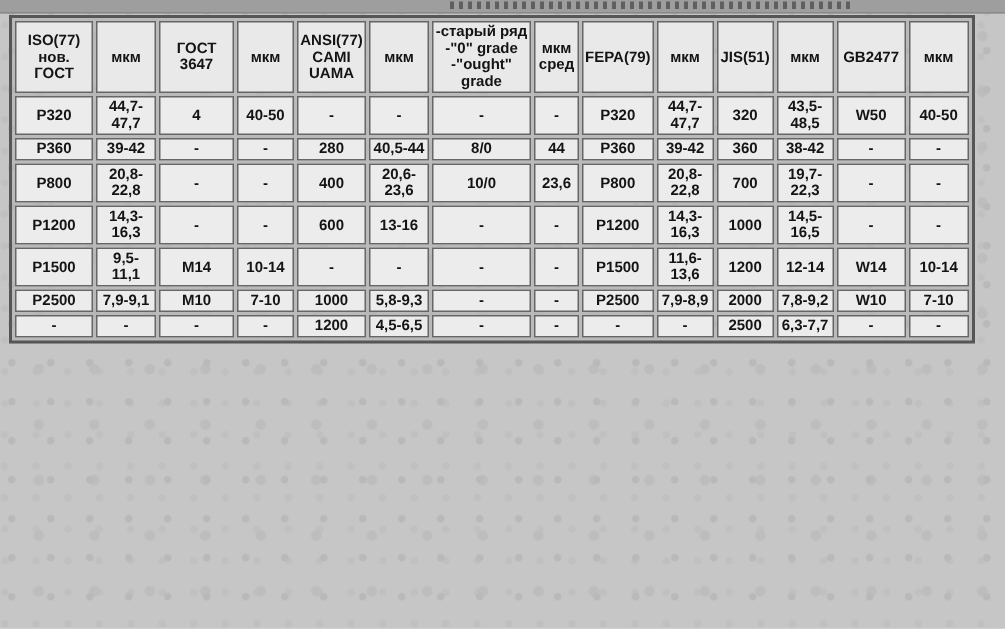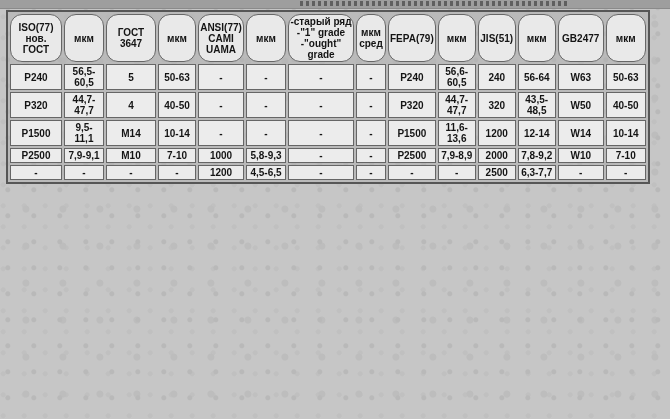--- a/index.html
+++ b/index.html
@@ -34,21 +34,21 @@
   table.grid th, table.grid td{
     background:#ececec;
     border:1px solid #666;
     font:bold 10px/11px "Liberation Sans", sans-serif;
     color:#141414;
     text-align:center;vertical-align:middle;
     padding:1px 1px;
     white-space:pre-line;
     overflow:hidden;
   }
-  table.grid th{background:#e9e9e9;border-radius:12px;}
+  table.grid th{background:#e9e9e9;}
 </style>
 </head>
 <body>
 
 <div class="screen">
   <div class="top-strip">
     <div class="cut-text"></div>
   </div>
 
   <table class="grid">
@@ -75,72 +75,109 @@
 ГОСТ</th>
           <th>мкм</th>
           <th>ГОСТ
 3647</th>
           <th>мкм</th>
           <th>ANSI(77)
 CAMI
 UAMA</th>
           <th>мкм</th>
           <th>-старый ряд
--"1" grade
+-"0" grade
 -"ought"
 grade</th>
           <th>мкм
 сред</th>
           <th>FEPA(79)</th>
           <th>мкм</th>
           <th>JIS(51)</th>
           <th>мкм</th>
           <th>GB2477</th>
           <th>мкм</th>
         </tr>
       </thead>
     <tbody>
-        <tr>
-          <td>P240</td>
-          <td>56,5-
-60,5</td>
-          <td>5</td>
-          <td>50-63</td>
-          <td>-</td>
-          <td>-</td>
-          <td>-</td>
-          <td>-</td>
-          <td>P240</td>
-          <td>56,6-
-60,5</td>
-          <td>240</td>
-          <td>56-64</td>
-          <td>W63</td>
-          <td>50-63</td>
-        </tr>
         <tr>
           <td>P320</td>
           <td>44,7-
 47,7</td>
           <td>4</td>
           <td>40-50</td>
           <td>-</td>
           <td>-</td>
           <td>-</td>
           <td>-</td>
           <td>P320</td>
           <td>44,7-
 47,7</td>
           <td>320</td>
           <td>43,5-
 48,5</td>
           <td>W50</td>
           <td>40-50</td>
         </tr>
         <tr>
+          <td>P360</td>
+          <td>39-42</td>
+          <td>-</td>
+          <td>-</td>
+          <td>280</td>
+          <td>40,5-44</td>
+          <td>8/0</td>
+          <td>44</td>
+          <td>P360</td>
+          <td>39-42</td>
+          <td>360</td>
+          <td>38-42</td>
+          <td>-</td>
+          <td>-</td>
+        </tr>
+        <tr>
+          <td>P800</td>
+          <td>20,8-
+22,8</td>
+          <td>-</td>
+          <td>-</td>
+          <td>400</td>
+          <td>20,6-
+23,6</td>
+          <td>10/0</td>
+          <td>23,6</td>
+          <td>P800</td>
+          <td>20,8-
+22,8</td>
+          <td>700</td>
+          <td>19,7-
+22,3</td>
+          <td>-</td>
+          <td>-</td>
+        </tr>
+        <tr>
+          <td>P1200</td>
+          <td>14,3-
+16,3</td>
+          <td>-</td>
+          <td>-</td>
+          <td>600</td>
+          <td>13-16</td>
+          <td>-</td>
+          <td>-</td>
+          <td>P1200</td>
+          <td>14,3-
+16,3</td>
+          <td>1000</td>
+          <td>14,5-
+16,5</td>
+          <td>-</td>
+          <td>-</td>
+        </tr>
+        <tr>
           <td>P1500</td>
           <td>9,5-11,1</td>
           <td>M14</td>
           <td>10-14</td>
           <td>-</td>
           <td>-</td>
           <td>-</td>
           <td>-</td>
           <td>P1500</td>
           <td>11,6-

